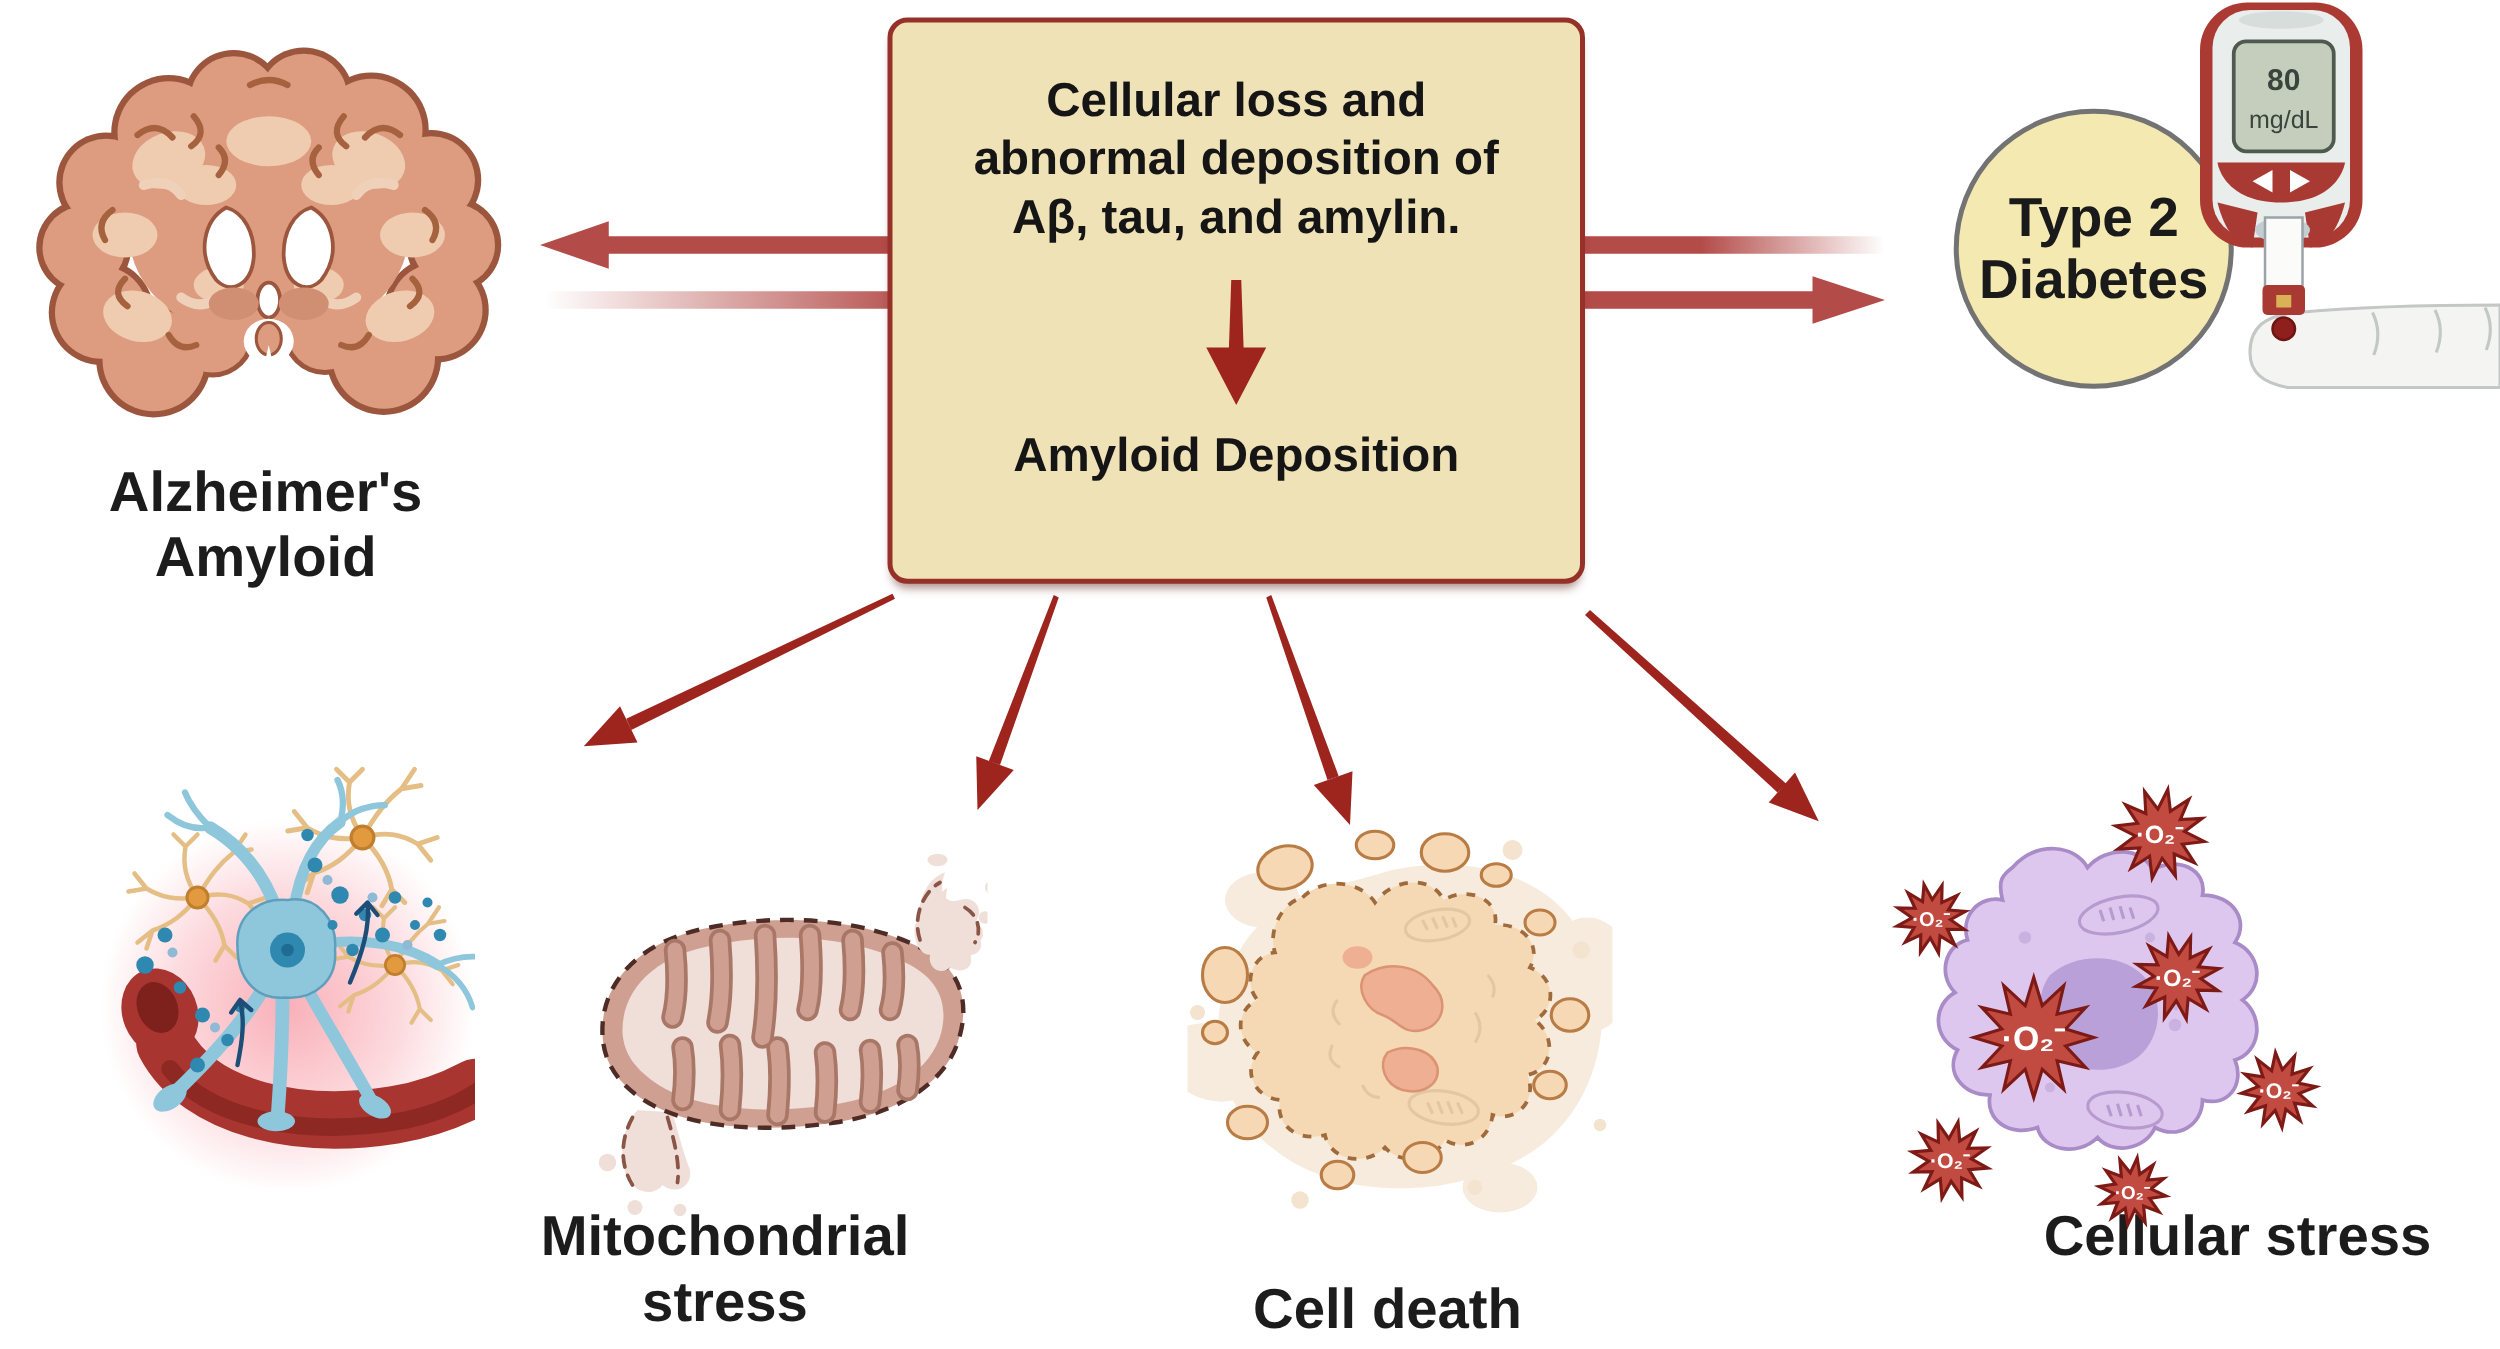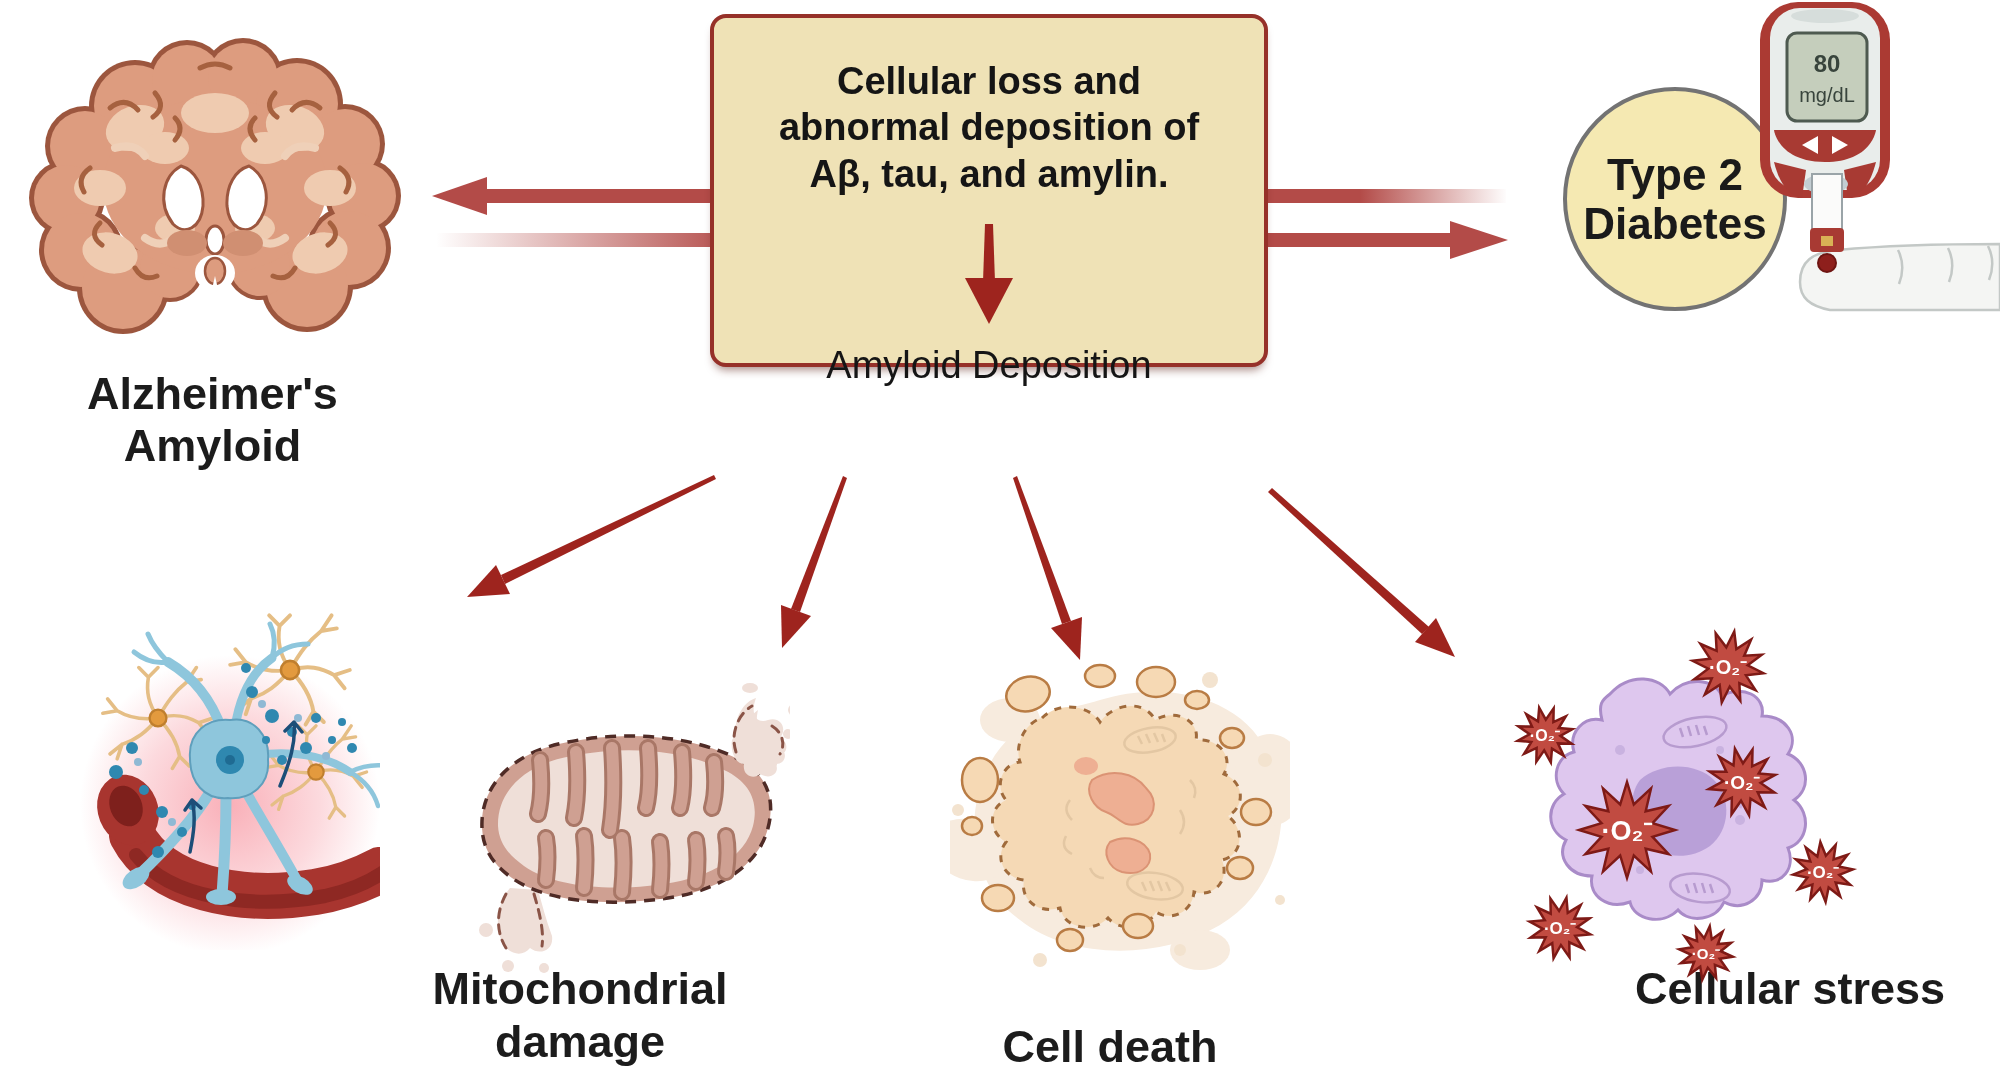--- a/index.html
+++ b/index.html
@@ -1,28 +1,28 @@
 <!DOCTYPE html>
 <html><head>
 <meta charset="utf-8">
 <style>
   html,body{margin:0;padding:0;background:#ffffff;}
   .stage{position:relative;width:2000px;height:1079px;background:#ffffff;overflow:hidden;
          font-family:"Liberation Sans", sans-serif;color:#1c1c1c;}
   .abs{position:absolute;}
   svg{display:block;}
   
-  .central-box{position:absolute;left:710px;top:14px;width:558px;height:353px;
+  .central-box{position:absolute;left:710px;top:14px;width:558px;height:453px;
       background:#efe2b6;border:4px solid #963129;border-radius:16px;
       box-shadow:0 7px 8px -4px rgba(90,30,20,.5);z-index:3;box-sizing:border-box;}
   .central-box .top-text{padding:40px 38px 0 38px;font-size:38px;font-weight:700;
       line-height:1.22;text-align:center;color:#151515;}
   .central-box .box-arrow{position:absolute;left:50%;top:206px;transform:translateX(-50%);}
   .central-box .bottom-text{position:absolute;top:326px;left:0;width:100%;text-align:center;
-      font-size:38px;font-weight:400;color:#151515;}
+      font-size:38px;font-weight:700;color:#151515;}
   
   .side-label{position:absolute;text-align:center;font-weight:700;font-size:45px;color:#1c1c1c;}
   .lbl{position:absolute;width:330px;text-align:center;font-weight:700;font-size:45px;
        line-height:1.18;color:#1c1c1c;}
   
   .diabetes-circle{position:absolute;left:1563px;top:87px;width:224px;height:224px;
       border-radius:50%;background:#f5e9b2;border:4px solid #737373;box-sizing:border-box;
       display:flex;align-items:center;justify-content:center;text-align:center;
       font-weight:700;font-size:44px;line-height:1.12;color:#1a1a1a;z-index:2;padding:0 8px;}
   .z1{z-index:1;} .z2{z-index:2;} .z4{z-index:4;}
@@ -438,17 +438,17 @@
           <use href="#spike12" transform="scale(31) rotate(-18)"></use>
           <text y="6" font-size="17" fill="#ffffff" stroke="none">·O₂⁻</text>
         </g>
       <g transform="translate(216,333)">
           <use href="#spike12" transform="scale(27) rotate(8)"></use>
           <text y="6" font-size="15" fill="#ffffff" stroke="none">·O₂⁻</text>
         </g>
     </g>
   </svg>
 
-  <div class="lbl" style="left:415px;top:962px;">Mitochondrial damage</div>
+  <div class="lbl" style="left:415px;top:962px;">Mitochondrial stress</div>
   <div class="lbl" style="left:945px;top:1020px;">Cell death</div>
   <div class="lbl" style="left:1625px;top:962px;">Cellular stress</div>
 
 </div>
 
 </body></html>

